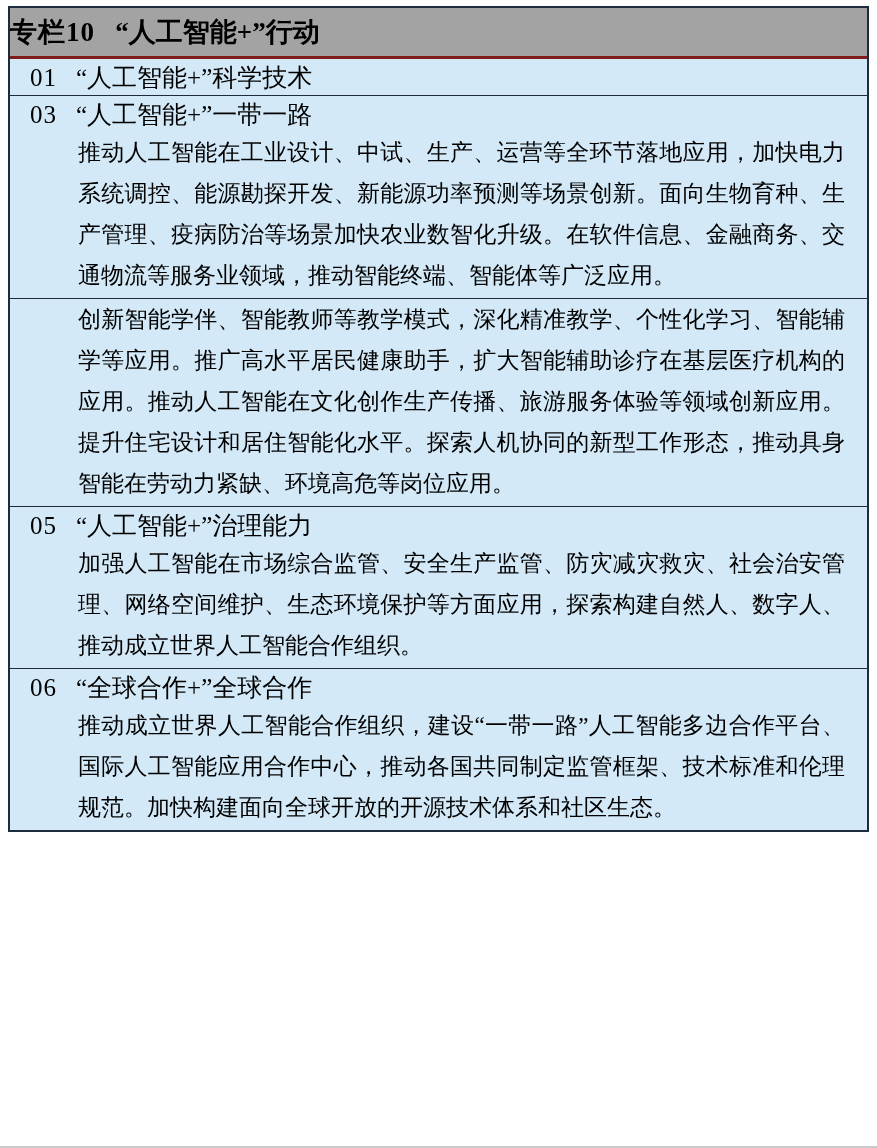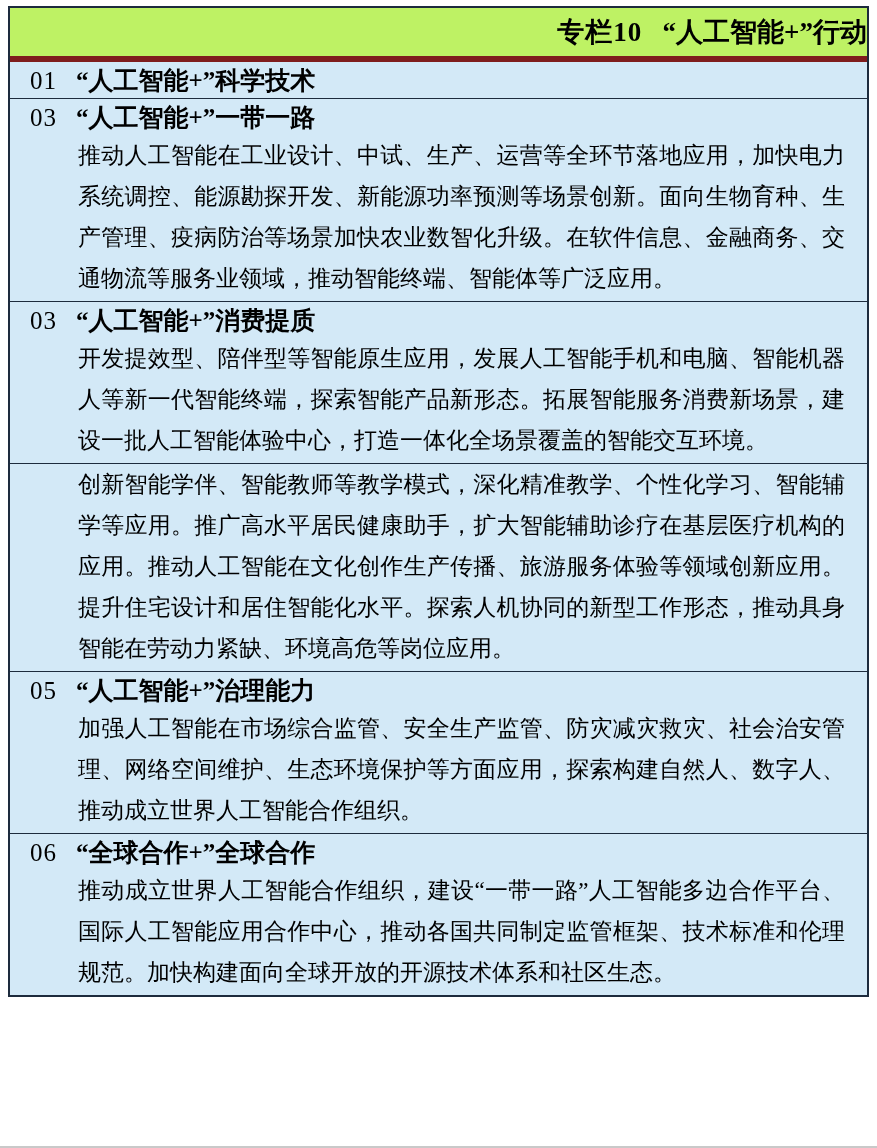--- a/index.html
+++ b/index.html
@@ -14,25 +14,25 @@
   }
   .panel {
     position: absolute;
     left: 8px;
     top: 6px;
     width: 857px;
     border: 2px solid #1d2b3d;
     background: #d3e9f7;
   }
   .panel-header {
-    background: #bef264;
-    border-bottom: 6px solid #7f1d1d;
+    background: #a3a3a3;
+    border-bottom: 3px solid #7f1d1d;
     height: 48px;
     line-height: 48px;
-    text-align: right;
+    text-align: left;
     font-weight: bold;
     font-size: 27px;
     white-space: nowrap;
   }
   .panel-header .title-prefix { margin-right: 0.75em; letter-spacing: 1px; }
   .section {
     border-bottom: 1.5px solid #1d2b3d;
     padding: 0;
   }
   .section:last-child { border-bottom: none; }
@@ -41,21 +41,21 @@
     line-height: 34px;
     padding: 2px 20px 0 20px;
     white-space: nowrap;
   }
   .section-number {
     display: inline-block;
     width: 46px;
     font-weight: normal;
     letter-spacing: 1px;
   }
-  .section-title-text { font-weight: bold; }
+  .section-title-text { font-weight: normal; }
   .section-body {
     font-size: 23px;
     line-height: 41px;
     margin: 0 22px 2px 68px;
     text-align: justify;
     text-justify: inter-character;
   }
   .page-bottom-edge {
     position: absolute;
     left: 0;
@@ -80,26 +80,20 @@
     </div>
   </div>
 
   <div class="section">
     <div class="section-title">
       <span class="section-number">03</span><span class="section-title-text">“人工智能+”一带一路</span>
     </div>
     <div class="section-body">推动人工智能在工业设计、中试、生产、运营等全环节落地应用，加快电力系统调控、能源勘探开发、新能源功率预测等场景创新。面向生物育种、生产管理、疫病防治等场景加快农业数智化升级。在软件信息、金融商务、交通物流等服务业领域，推动智能终端、智能体等广泛应用。</div>
   </div>
 
-  <div class="section">
-    <div class="section-title">
-      <span class="section-number">03</span><span class="section-title-text">“人工智能+”消费提质</span>
-    </div>
-    <div class="section-body">开发提效型、陪伴型等智能原生应用，发展人工智能手机和电脑、智能机器人等新一代智能终端，探索智能产品新形态。拓展智能服务消费新场景，建设一批人工智能体验中心，打造一体化全场景覆盖的智能交互环境。</div>
-  </div>
 
   <div class="section">
     <div class="section-body">创新智能学伴、智能教师等教学模式，深化精准教学、个性化学习、智能辅学等应用。推广高水平居民健康助手，扩大智能辅助诊疗在基层医疗机构的应用。推动人工智能在文化创作生产传播、旅游服务体验等领域创新应用。提升住宅设计和居住智能化水平。探索人机协同的新型工作形态，推动具身智能在劳动力紧缺、环境高危等岗位应用。</div>
   </div>
 
   <div class="section">
     <div class="section-title">
       <span class="section-number">05</span><span class="section-title-text">“人工智能+”治理能力</span>
     </div>
     <div class="section-body">加强人工智能在市场综合监管、安全生产监管、防灾减灾救灾、社会治安管理、网络空间维护、生态环境保护等方面应用，探索构建自然人、数字人、推动成立世界人工智能合作组织。</div>

